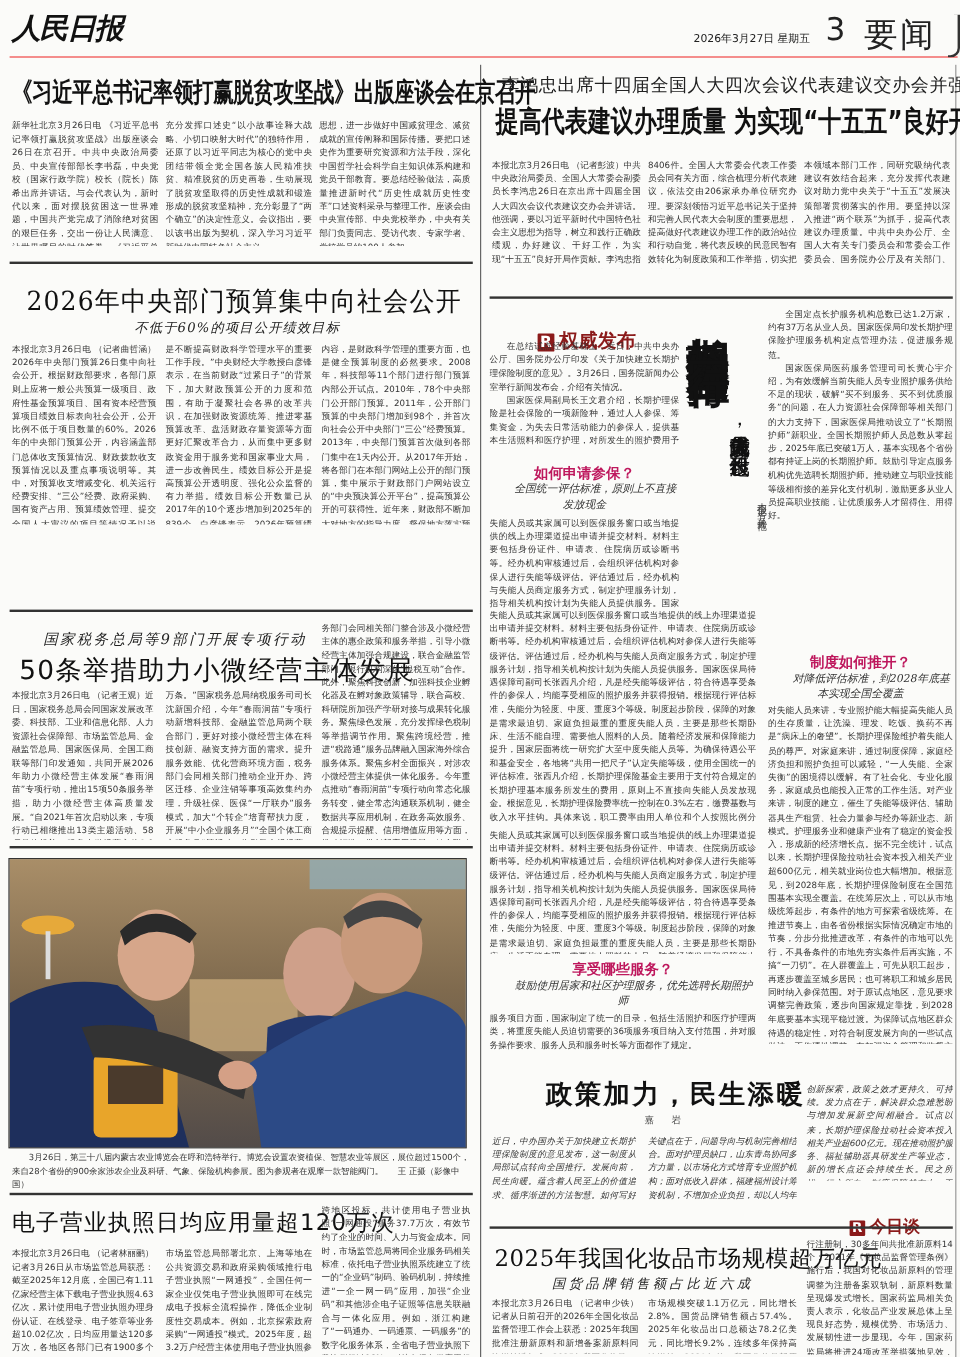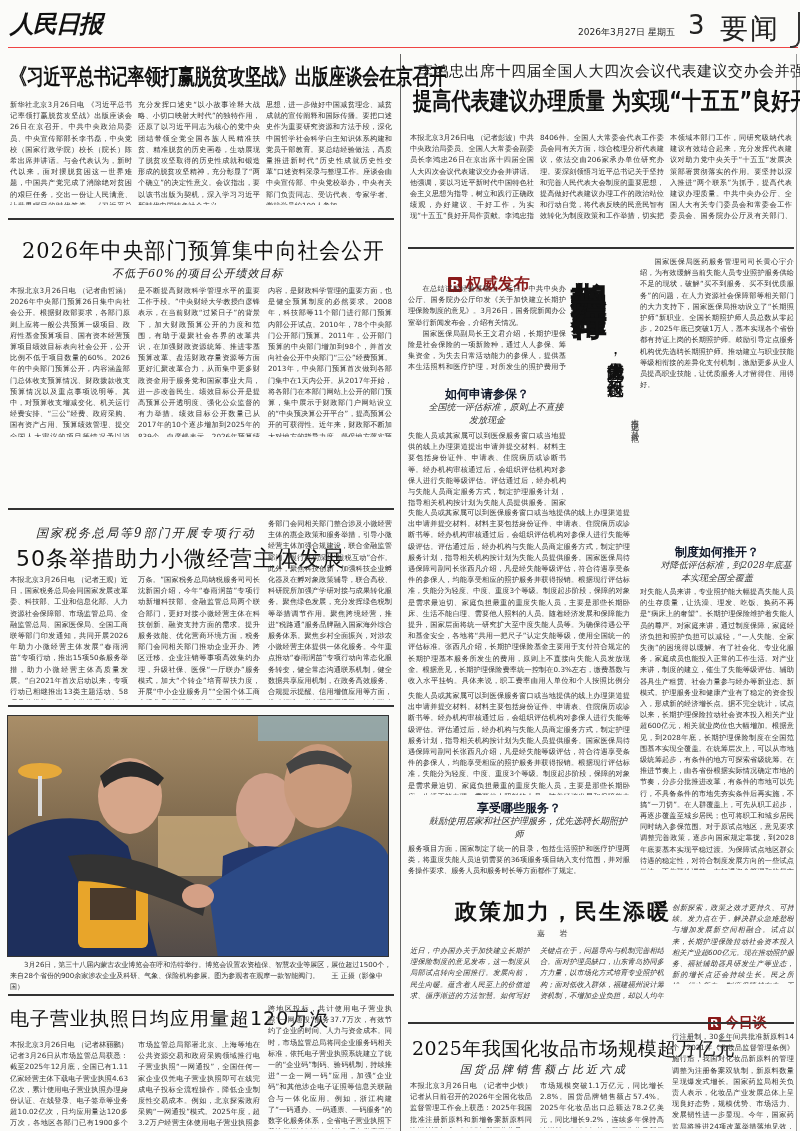--- a/index.html
+++ b/index.html
@@ -16,21 +16,21 @@
   .hline { background: #333; height: 2px; }
   .headline { font-family: "DejaVu Sans", sans-serif; font-weight: bold; color: #111; white-space: nowrap; }
   .subhead { font-family: "DejaVu Serif", serif; color: #222; white-space: nowrap; }
   .col { font-size: 7.2px; line-height: 11.2px; color: #333; text-align: justify; overflow: hidden; font-family: "DejaVu Sans", sans-serif; }
   .col p { text-indent: 2em; }
   .kicker { color: #8b1a1a; font-weight: bold; font-family: "DejaVu Sans", sans-serif; white-space: nowrap; margin-top: 20px; }
   .rbox { display: inline-block; background: #8b1a1a; color: #fff; font-size: 0.8em; padding: 0 2px; margin-right: 4px; border-radius: 1px; }
   .vtitle { writing-mode: vertical-rl; font-weight: bold; font-family: "DejaVu Serif", serif; color: #111; letter-spacing: 2px; }
   .vsub { writing-mode: vertical-rl; font-family: "DejaVu Sans", sans-serif; color: #111; }
   .vbyline { writing-mode: vertical-rl; font-size: 8px; color: #444; letter-spacing: 2px; }
-  .qhead { font-family: Liberation Serif, serif; font-weight: bold; font-size: 12px; text-align: center; color: #0f172a; }
+  .qhead { font-family: Liberation Serif, serif; font-weight: bold; font-size: 12px; text-align: center; color: #be185d; }
   .qsub { font-style: italic; font-size: 9px; color: #333; text-align: center; }
   .photo { border: 1px solid #333; overflow: hidden; background: linear-gradient(180deg, #b49a74 0%, #8d7452 30%, #d0c4ae 55%, #6f6a66 100%); }
   .caption { font-size: 7px; line-height: 11px; color: #333; font-family: "DejaVu Sans", sans-serif; }
 </style>
 </head>
 <body>
 
 <div class="abs masthead">
   <div class="abs logo">人民日报</div>
   <div class="abs date">2026年3月27日  星期五</div>
@@ -137,20 +137,21 @@
   <div class="abs qsub" style="left:408px; top:401px; width:158px; text-indent:2em;">全国统一评估标准，原则上不直接发放现金</div>
   <div class="abs col" style="left:408px; top:430px; width:158px; height:77px;">失能人员或其家属可以到医保服务窗口或当地提供的线上办理渠道提出申请并提交材料。材料主要包括身份证件、申请表、住院病历或诊断书等。经办机构审核通过后，会组织评估机构对参保人进行失能等级评估。评估通过后，经办机构与失能人员商定服务方式，制定护理服务计划，指导相关机构按计划为失能人员提供服务。国家医保局待遇保障司副司长张西凡介绍，凡是经失能等级评估，符合待遇享受条件的参保人，均能享受相应的照护服务并获得报销。根据现行评估标准，失能分为轻度、中度、重度3个等级。制度起步阶段，保障的对象是需求最迫切、家庭负担最重的重度失能人员，主要是那些长期卧床、生活不能自理、需要他人照料的人员。随着经济发展和保障能力提升，国家层面将统一研究扩大至中度失能人员等。为确保待遇公平和基金安全，各地将“共用一把尺子”认定失能等级，使用全国统一的评估标准。张西凡介绍，长期护理保险基金主要用于支付符合规定的长期护理基本服务所发生的费用，原则上不直接向失能人员发放现金。根据意见，长期护理保险费率统一控制在0.3%左右，缴费基数与收入水平挂钩。具体来说，职工费率由用人单位和个人按照比例分担，个人缴费基数为本人工资收入；退休人员费率为0.15%，缴费基数与养老金水平挂钩，由个人缴费；未就业城乡居民费率从0.15%左右起步，用约5年时间过渡到0.3%左右，筹资由个人和政府合理分担。长期护理保险不设起付线。对于城乡居民和单位职工实际缴费水平差异较大的地区，两类人群报销比例有所差异，体现权责对等。为确保基金可持续，确定了基金年度最高支付限额，即不超过统筹地区上年度城乡居民人均可支配收入的50%。财政部社会保障司司长郝阳表示，对于城乡居民参保，政府按规定给予补助。同时，政府还对困难人群参保给予分类资助，帮助特困人员、低保对象等减轻缴费压力。这些政府补助资金由中央财政和地方财政共同承担，2026年中央对地方转移支付预算中已经作出安排。今年中央财政对地方的补助，会按照各地预计的参保人数先行预拨，到下一年度再根据实际参保人数据实结算，确保补助资金能够足额拨付。随着参保人数增加，财政补助力度还会继续加大。</div>
 
   <div class="abs vtitle" style="left:570px; top:252px; font-size:36px; height:400px; line-height:40px;">长期护理保险制度向全国推行</div>
   <div class="abs vsub" style="left:606px; top:350px; font-size:17px; height:240px; line-height:20px;">优先保障重度失能人员，不设起付线</div>
   <div class="abs vbyline" style="left:628px; top:412px; height:80px;">本报记者  孙秀艳</div>
 
   <div class="abs col" style="left:408px; top:507px; width:222px; height:180px;">失能人员或其家属可以到医保服务窗口或当地提供的线上办理渠道提出申请并提交材料。材料主要包括身份证件、申请表、住院病历或诊断书等。经办机构审核通过后，会组织评估机构对参保人进行失能等级评估。评估通过后，经办机构与失能人员商定服务方式，制定护理服务计划，指导相关机构按计划为失能人员提供服务。国家医保局待遇保障司副司长张西凡介绍，凡是经失能等级评估，符合待遇享受条件的参保人，均能享受相应的照护服务并获得报销。根据现行评估标准，失能分为轻度、中度、重度3个等级。制度起步阶段，保障的对象是需求最迫切、家庭负担最重的重度失能人员，主要是那些长期卧床、生活不能自理、需要他人照料的人员。随着经济发展和保障能力提升，国家层面将统一研究扩大至中度失能人员等。为确保待遇公平和基金安全，各地将“共用一把尺子”认定失能等级，使用全国统一的评估标准。张西凡介绍，长期护理保险基金主要用于支付符合规定的长期护理基本服务所发生的费用，原则上不直接向失能人员发放现金。根据意见，长期护理保险费率统一控制在0.3%左右，缴费基数与收入水平挂钩。具体来说，职工费率由用人单位和个人按照比例分担，个人缴费基数为本人工资收入；退休人员费率为0.15%，缴费基数与养老金水平挂钩，由个人缴费；未就业城乡居民费率从0.15%左右起步，用约5年时间过渡到0.3%左右，筹资由个人和政府合理分担。长期护理保险不设起付线。对于城乡居民和单位职工实际缴费水平差异较大的地区，两类人群报销比例有所差异，体现权责对等。为确保基金可持续，确定了基金年度最高支付限额，即不超过统筹地区上年度城乡居民人均可支配收入的50%。财政部社会保障司司长郝阳表示，对于城乡居民参保，政府按规定给予补助。同时，政府还对困难人群参保给予分类资助，帮助特困人员、低保对象等减轻缴费压力。这些政府补助资金由中央财政和地方财政共同承担，2026年中央对地方转移支付预算中已经作出安排。今年中央财政对地方的补助，会按照各地预计的参保人数先行预拨，到下一年度再根据实际参保人数据实结算，确保补助资金能够足额拨付。随着参保人数增加，财政补助力度还会继续加大。</div>
 
   <div class="abs col" style="left:640px; top:256px; width:154px; height:252px;">
+    <p>全国定点长护服务机构总数已达1.2万家，约有37万名从业人员。国家医保局印发长期护理保险护理服务机构定点管理办法，促进服务规范。</p>
     <p>国家医保局医药服务管理司司长黄心宇介绍，为有效缓解当前失能人员专业照护服务供给不足的现状，破解“买不到服务、买不到优质服务”的问题，在人力资源社会保障部等相关部门的大力支持下，国家医保局推动设立了“长期照护师”新职业。全国长期照护师人员总数从零起步，2025年底已突破1万人，基本实现各个省份都有持证上岗的长期照护师。鼓励引导定点服务机构优先选聘长期照护师。推动建立与职业技能等级相衔接的差异化支付机制，激励更多从业人员提高职业技能，让优质服务人才留得住、用得好。</p>
   </div>
 
   <div class="abs qhead" style="left:640px; top:544px; width:154px;">制度如何推开？</div>
   <div class="abs qsub" style="left:640px; top:559px; width:154px; text-indent:2em;">对降低评估标准，到2028年底基本实现全国全覆盖</div>
   <div class="abs col" style="left:640px; top:586px; width:154px; height:284px;">对失能人员来讲，专业照护能大幅提高失能人员的生存质量，让洗澡、理发、吃饭、换药不再是“病床上的奢望”。长期护理保险维护着失能人员的尊严。对家庭来讲，通过制度保障，家庭经济负担和照护负担可以减轻，“一人失能、全家失衡”的困境得以缓解。有了社会化、专业化服务，家庭成员也能投入正常的工作生活。对产业来讲，制度的建立，催生了失能等级评估、辅助器具生产租赁、社会力量参与经办等新业态、新模式。护理服务业和健康产业有了稳定的资金投入，形成新的经济增长点。据不完全统计，试点以来，长期护理保险拉动社会资本投入相关产业超600亿元，相关就业岗位也大幅增加。根据意见，到2028年底，长期护理保险制度在全国范围基本实现全覆盖。在统筹层次上，可以从市地级统筹起步，有条件的地方可探索省级统筹。在推进节奏上，由各省份根据实际情况确定市地的节奏，分步分批推进改革，有条件的市地可以先行，不具备条件的市地先夯实条件后再实施，不搞“一刀切”。在人群覆盖上，可先从职工起步，再逐步覆盖至城乡居民；也可将职工和城乡居民同时纳入参保范围。对于原试点地区，意见要求调整完善政策，逐步向国家规定靠拢，到2028年底要基本实现平稳过渡。为保障试点地区群众待遇的稳定性，对符合制度发展方向的一些试点做法，不作硬性调整。在加强资金管理和监督方面，意见明确，基金纳入社会保障基金财政专户，单独建账、单独管理、专款专用。张西凡表示，国家医保局将指导各地，借鉴医保基金监管的经验做法，建立适应长期护理保险运行特点的监管制度机制。将“假评估、假服务、假失能”纳入长期护理保险专项检查范围，对降低评估标准、篡改评分、虚高失能等级等“假评估”行为，伪造或者变造服务资料、虚构服务记录等“假服务”行为，通过冒用他人身份或串通机构伪造、变造、虚构、隐瞒相关信息等方式骗取保险待遇等“假失能”行为，一经查实，依法严处，涉嫌犯罪的及时移送公安机关。</div>
 
   <div class="abs col" style="left:408px; top:690px; width:222px; height:105px;">失能人员或其家属可以到医保服务窗口或当地提供的线上办理渠道提出申请并提交材料。材料主要包括身份证件、申请表、住院病历或诊断书等。经办机构审核通过后，会组织评估机构对参保人进行失能等级评估。评估通过后，经办机构与失能人员商定服务方式，制定护理服务计划，指导相关机构按计划为失能人员提供服务。国家医保局待遇保障司副司长张西凡介绍，凡是经失能等级评估，符合待遇享受条件的参保人，均能享受相应的照护服务并获得报销。根据现行评估标准，失能分为轻度、中度、重度3个等级。制度起步阶段，保障的对象是需求最迫切、家庭负担最重的重度失能人员，主要是那些长期卧床、生活不能自理、需要他人照料的人员。随着经济发展和保障能力提升，国家层面将统一研究扩大至中度失能人员等。为确保待遇公平和基金安全，各地将“共用一把尺子”认定失能等级，使用全国统一的评估标准。张西凡介绍，长期护理保险基金主要用于支付符合规定的长期护理基本服务所发生的费用，原则上不直接向失能人员发放现金。根据意见，长期护理保险费率统一控制在0.3%左右，缴费基数与收入水平挂钩。具体来说，职工费率由用人单位和个人按照比例分担，个人缴费基数为本人工资收入；退休人员费率为0.15%，缴费基数与养老金水平挂钩，由个人缴费；未就业城乡居民费率从0.15%左右起步，用约5年时间过渡到0.3%左右，筹资由个人和政府合理分担。长期护理保险不设起付线。对于城乡居民和单位职工实际缴费水平差异较大的地区，两类人群报销比例有所差异，体现权责对等。为确保基金可持续，确定了基金年度最高支付限额，即不超过统筹地区上年度城乡居民人均可支配收入的50%。财政部社会保障司司长郝阳表示，对于城乡居民参保，政府按规定给予补助。同时，政府还对困难人群参保给予分类资助，帮助特困人员、低保对象等减轻缴费压力。这些政府补助资金由中央财政和地方财政共同承担，2026年中央对地方转移支付预算中已经作出安排。今年中央财政对地方的补助，会按照各地预计的参保人数先行预拨，到下一年度再根据实际参保人数据实结算，确保补助资金能够足额拨付。随着参保人数增加，财政补助力度还会继续加大。</div>
   <div class="abs qhead" style="left:408px; top:800px; width:222px; font-size:12px;">享受哪些服务？</div>
   <div class="abs qsub" style="left:408px; top:815px; width:222px; text-indent:2em;">鼓励使用居家和社区护理服务，优先选聘长期照护师</div>

